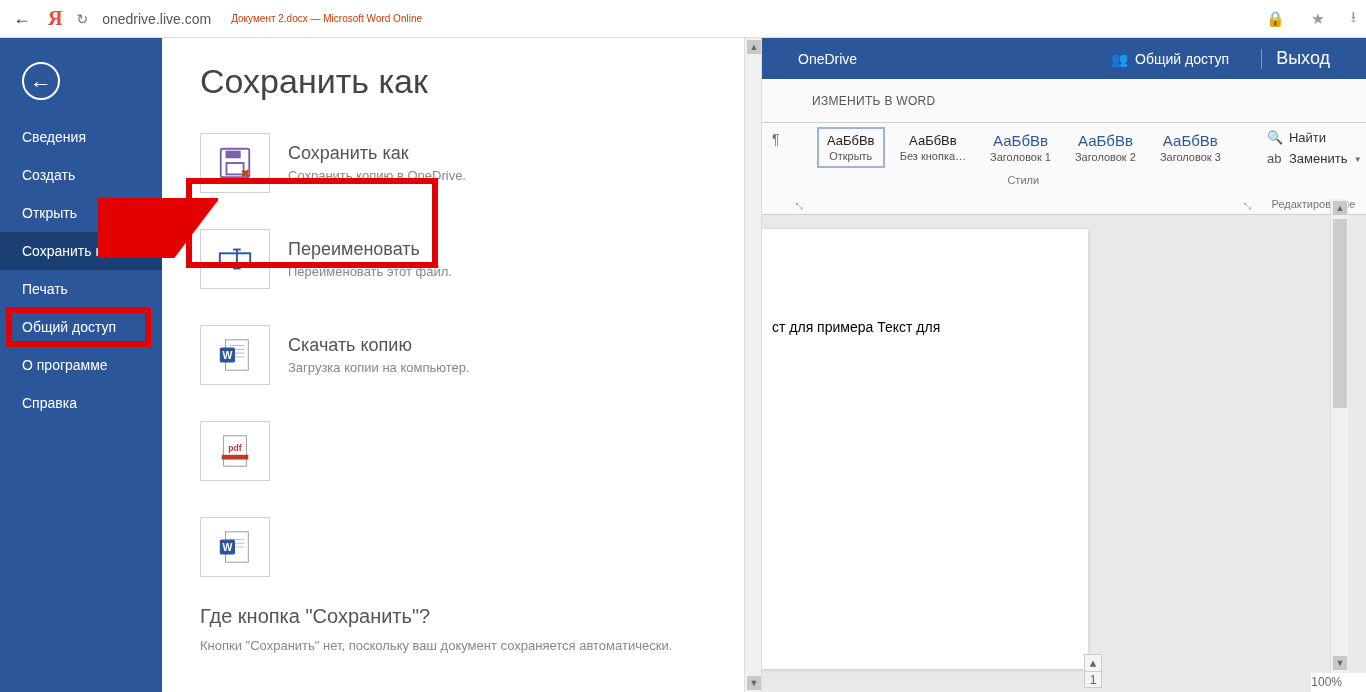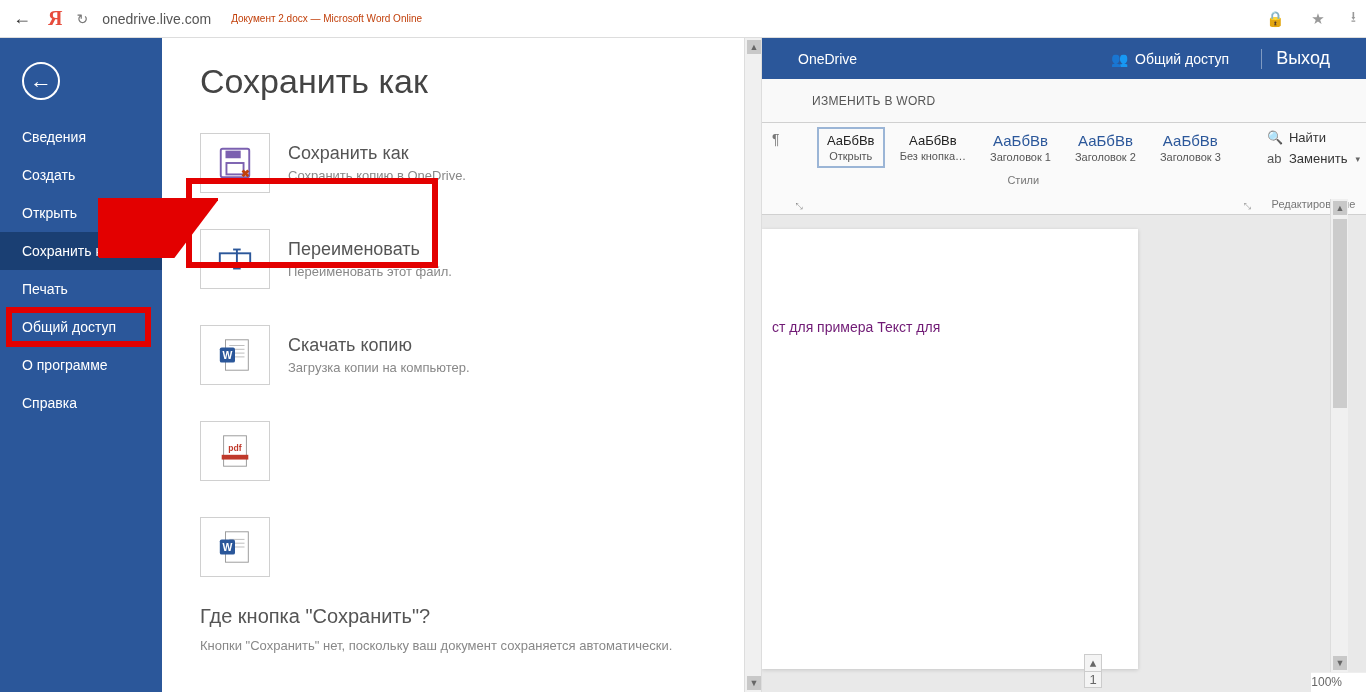--- a/index.html
+++ b/index.html
@@ -68,21 +68,21 @@
 .group-label { text-align: center; font-size: 11px; color: #777; margin-top: 6px; }
 .group-sep { width: 1px; background: #d8d8d8; margin: 6px 0; }
 .ribbon .dialog-l { font-size: 9px; color: #888; align-self: flex-end; padding: 2px 6px; }
 
 .editing-group { display: flex; flex-direction: column; padding: 4px 12px 4px 10px; width: 130px; }
 .edit-item { display: flex; align-items: center; gap: 6px; font-size: 13px; color: #333; padding: 3px 0; cursor: pointer; }
 .edit-item .ei { width: 16px; font-size: 13px; color: #555; }
 .dropdown-arrow { font-size: 9px; color: #666; margin-left: 2px; }
 
 .doc-area { flex: 1; background: #e9e9e9; position: relative; overflow: hidden; }
-.doc-page { position: absolute; top: 14px; left: 0; width: 376px; height: 440px; background: #fff; box-shadow: 0 1px 4px rgba(0,0,0,0.15); padding: 90px 10px 10px 10px; font-size: 14px; color: #701a75; }
+.doc-page { position: absolute; top: 14px; left: 0; width: 326px; height: 440px; background: #fff; box-shadow: 0 1px 4px rgba(0,0,0,0.15); padding: 90px 10px 10px 10px; font-size: 14px; color: #000000; }
 .doc-pagination { position: absolute; bottom: 4px; left: 322px; width: 18px; height: 34px; background: #f4f4f4; border: 1px solid #ccc; text-align: center; font-size: 13px; color: #666; line-height: 16px; cursor: pointer; }
 .doc-pagination .pg { border-bottom: 1px solid #ccc; }
 
 .doc-scroll-v { position: absolute; right: 18px; top: 161px; width: 18px; bottom: 20px; background: #f0f0f0; border-left: 1px solid #ddd; }
 .doc-scroll-v .tr { position: absolute; left: 2px; width: 14px; height: 14px; background: #c8c8c8; top: 2px; }
 .doc-scroll-v .tb { top: auto; bottom: 2px; }
 .doc-scroll-v .th { position: absolute; left: 2px; top: 20px; width: 14px; height: 40%; background: #ccc; }
 
 .statusbar { position: absolute; bottom: 0; right: 0; height: 20px; background: #fff; border-top: 1px solid #eee; font-size: 12px; color: #666; padding: 2px 24px 0 0; }
 

